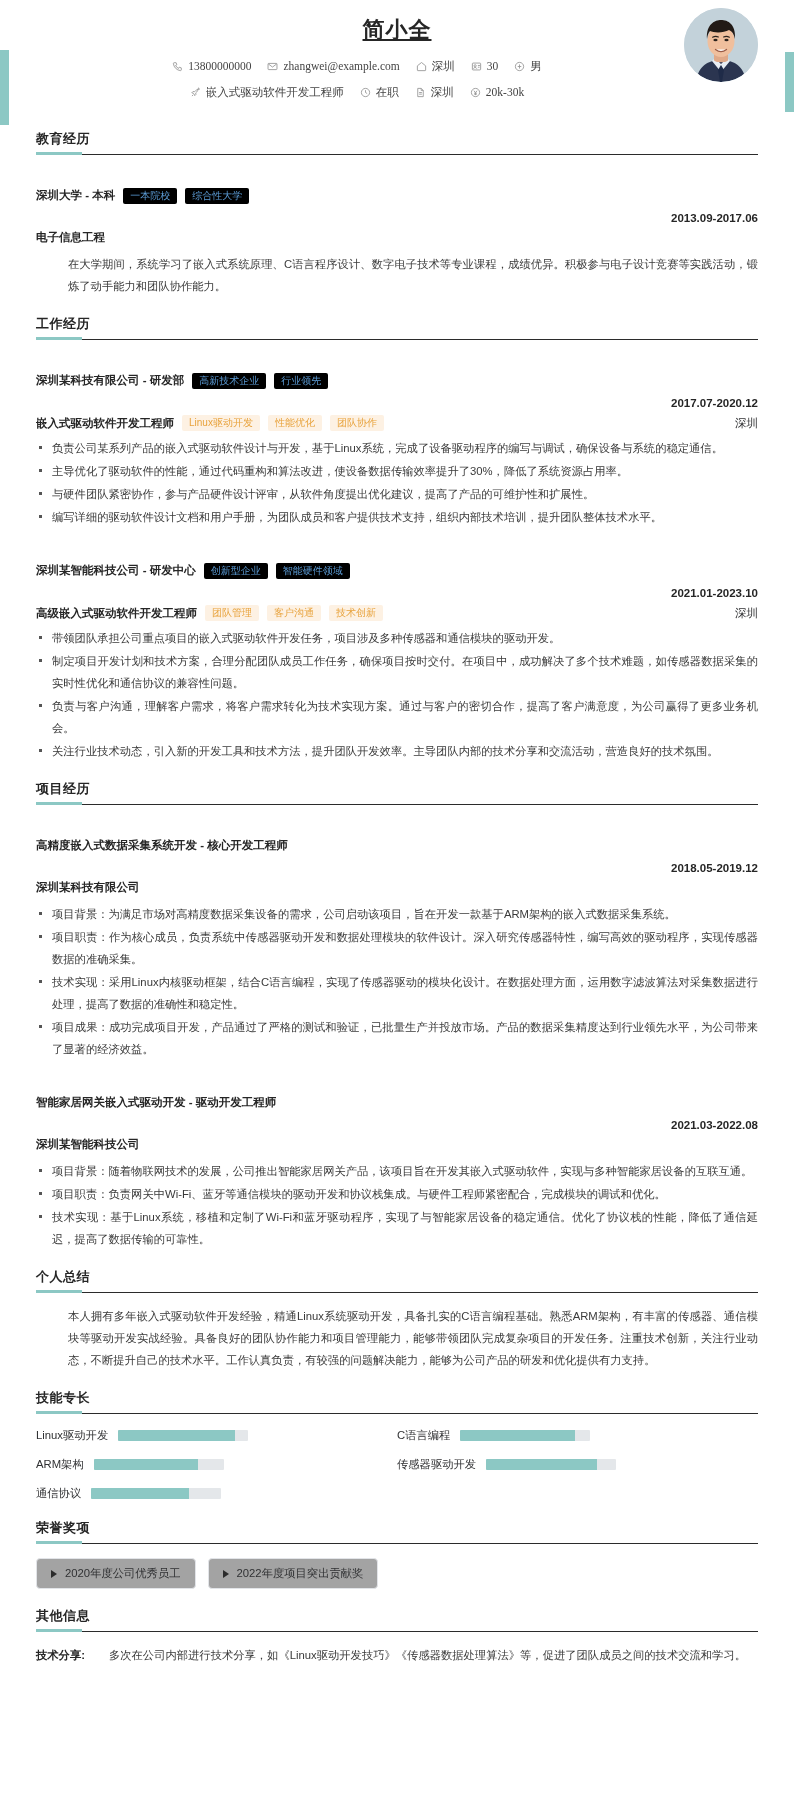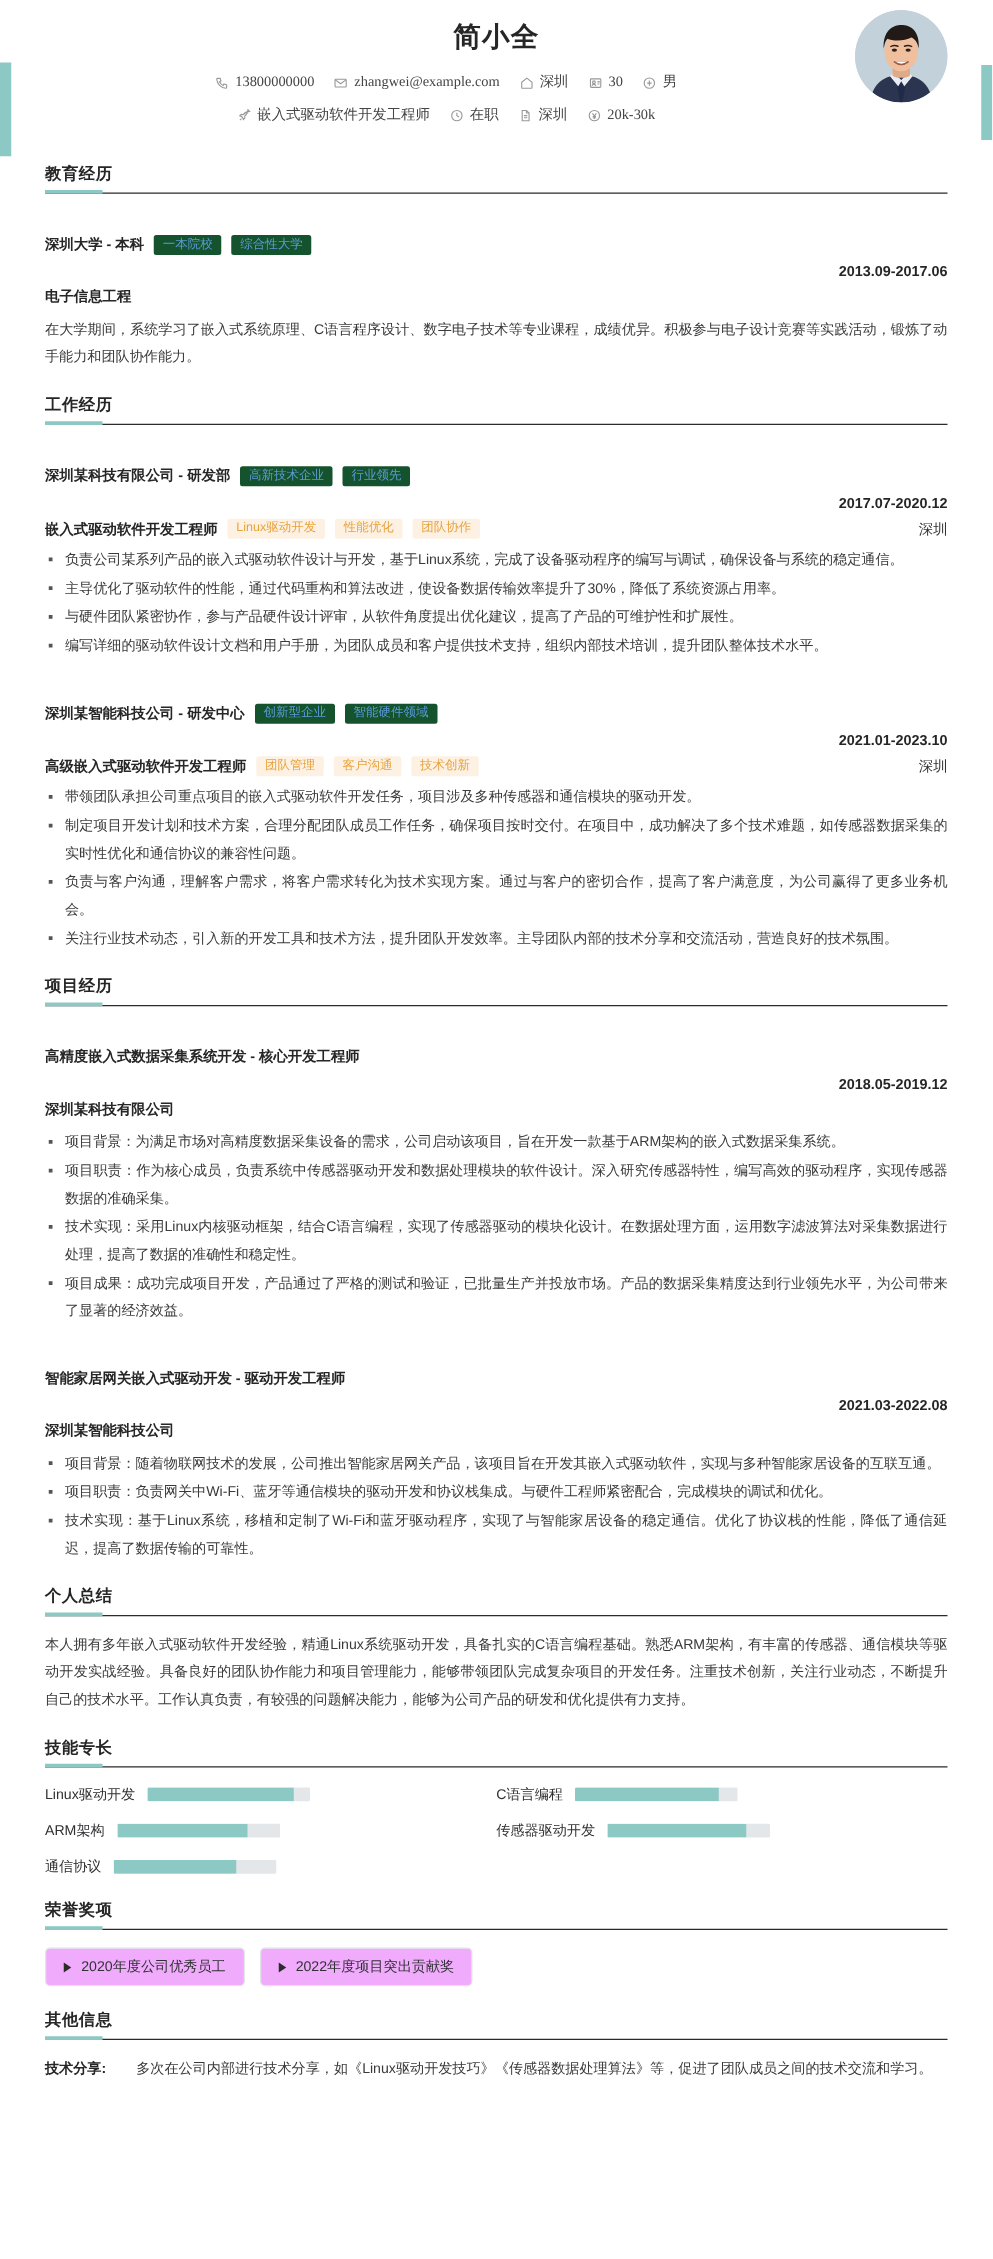--- a/index.html
+++ b/index.html
@@ -38,20 +38,21 @@
     padding-bottom: 10px;
   }
   .name {
     text-align: center;
     font-size: 22px;
     font-weight: bold;
     color: #262626;
     letter-spacing: 1px;
     line-height: 32px;
     margin-bottom: 10px;
+    text-decoration: underline;
   }
   .meta-row {
     display: flex;
     flex-wrap: wrap;
     justify-content: center;
     align-items: center;
     gap: 4px 16px;
     font-size: 11.5px;
     color: #444;
     line-height: 20px;
@@ -145,39 +146,40 @@
     white-space: nowrap;
     flex: none;
   }
   .tag {
     font-size: 10px;
     line-height: 16px;
     padding: 0 7px;
     border-radius: 2px;
     white-space: nowrap;
   }
-  .tag.blue { background: #14532d; color: #5b9bd5; font-family: Liberation Serif, serif; }
+  .tag.blue { background: #000000; color: #5b9bd5; font-family: Liberation Serif, serif; }
   .tag.orange { background: #fdf1e3; color: #e8a33d; }
   .major {
     font-size: 11.5px;
     font-weight: bold;
     color: #262626;
     margin-bottom: 8px;
   }
   .sub-company {
     font-size: 11.5px;
     font-weight: bold;
     color: #262626;
     margin-bottom: 8px;
   }
   .para {
     font-size: 11.3px;
     line-height: 22px;
     color: #3a3a3a;
     text-align: justify;
+    margin-left: 32px;
   }
   ul.bullets {
     list-style: none;
     margin: 0;
     padding: 0;
   }
   ul.bullets li {
     position: relative;
     font-size: 11.3px;
     line-height: 22px;
@@ -236,21 +238,21 @@
   }
   .award {
     display: inline-flex;
     align-items: center;
     gap: 8px;
     border: 1px solid #e2e4e8;
     border-radius: 4px;
     padding: 7px 14px;
     font-size: 11.3px;
     color: #303133;
-    background: #f0abfc;
+    background: #a3a3a3;
   }
   .award .tri {
     width: 0; height: 0;
     border-left: 6px solid #2b2b2b;
     border-top: 4px solid transparent;
     border-bottom: 4px solid transparent;
     flex: none;
   }
 
   

